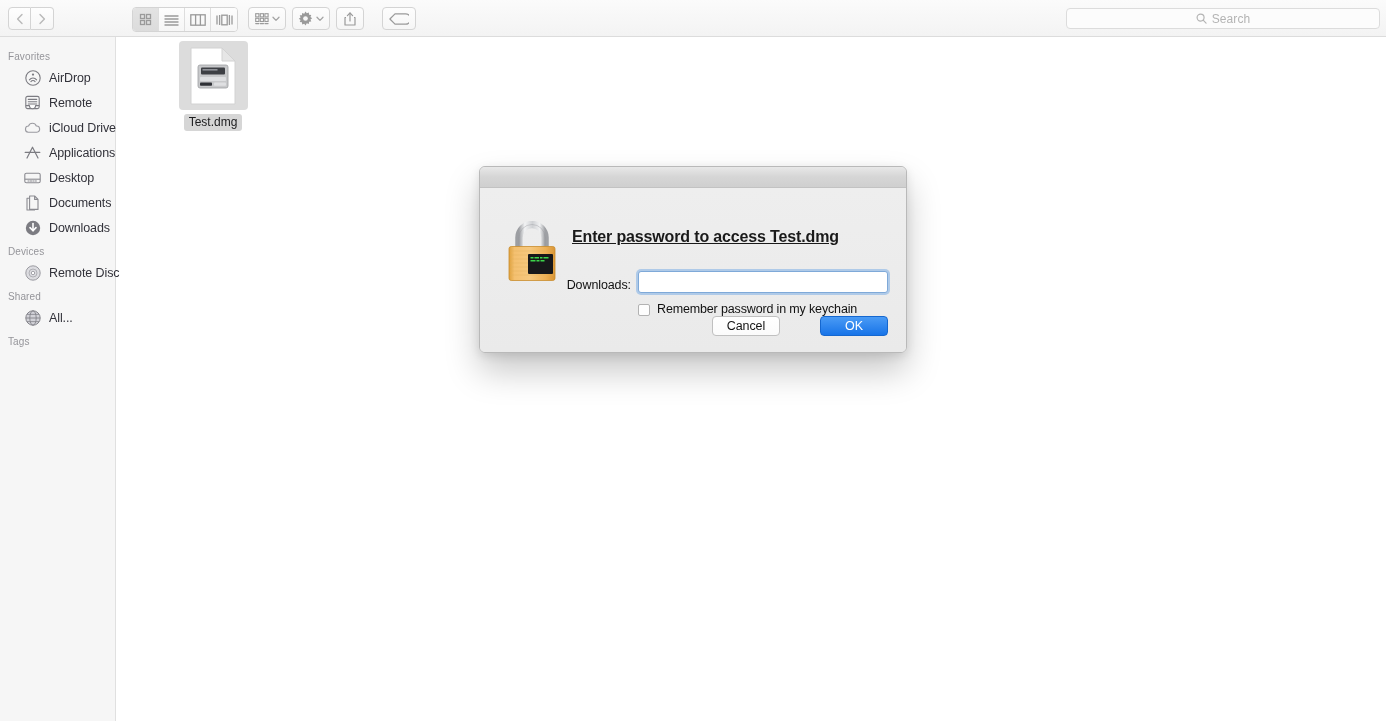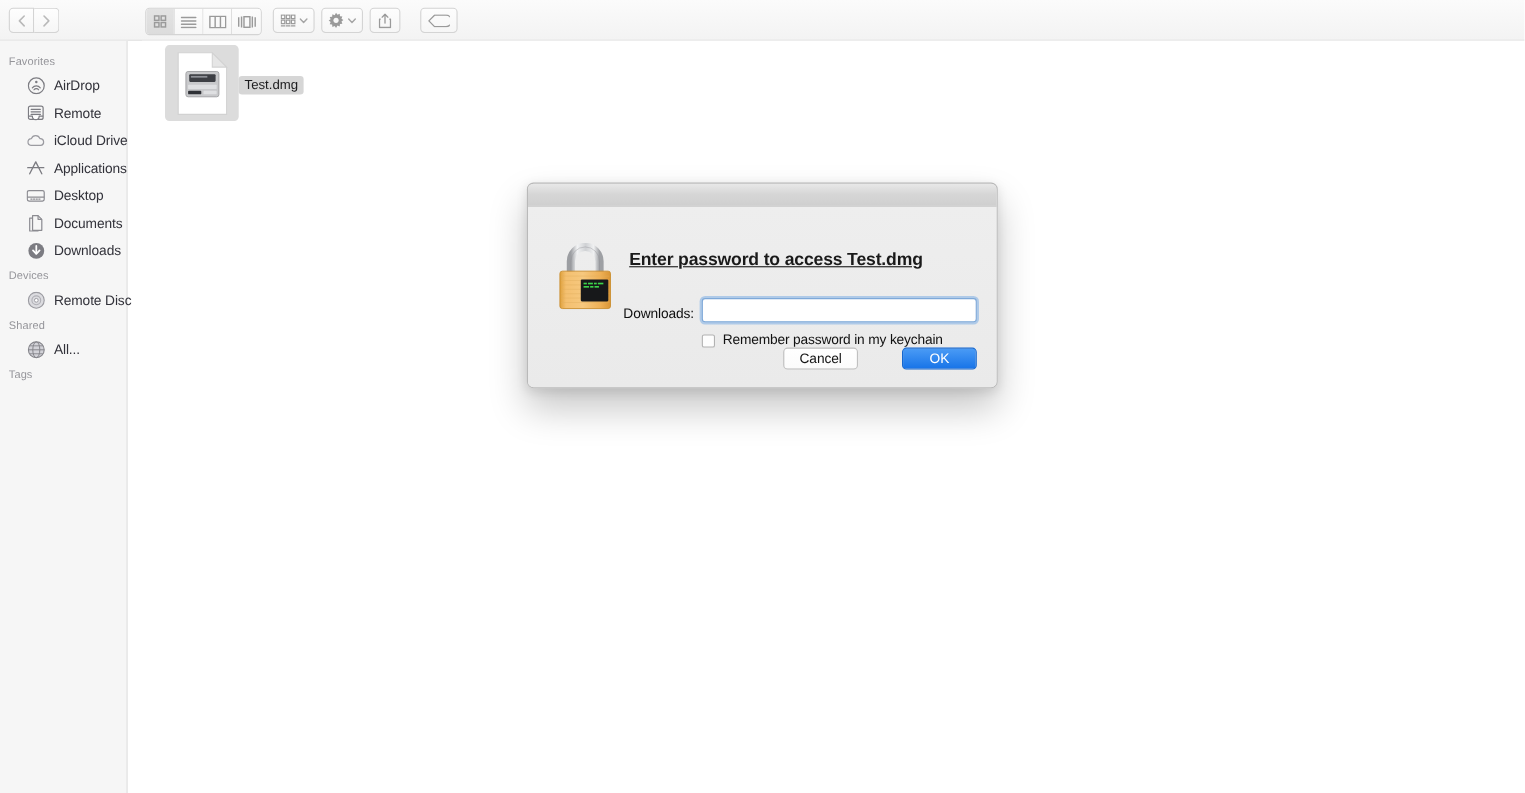--- a/index.html
+++ b/index.html
@@ -121,21 +121,21 @@
   
   .content {
     position: absolute; left: 129px; top: 37px;
     width: 1257px; height: 684px;
     background: #ffffff;
   }
 
   .file-item {
     position: absolute; left: 21px; top: 4px;
     width: 126px;
-    display: flex; flex-direction: row; align-items: center;
+    display: flex; flex-direction: column; align-items: center;
   }
   .file-thumb {
     width: 69px; height: 69px;
     background: #dcdcdc;
     border-radius: 4px;
     display: flex; align-items: center; justify-content: center;
   }
   .file-label {
     margin-top: 4px;
     font-size: 12px;
@@ -358,20 +358,27 @@
         <polyline points="3.4,3.6 6,1 8.6,3.6" fill="none" stroke="#9a9a9a" stroke-width="1.2" stroke-linecap="round" stroke-linejoin="round"></polyline>
       </svg>
     </div>
 
     <div class="tool-btn tb-tags">
       <svg width="20" height="12" viewBox="0 0 20 12">
         <path d="M6 0.8 H16.5 a3 3 0 0 1 0 10.4 H6 L0.9 6 Z" fill="none" stroke="#9a9a9a" stroke-width="1.2" stroke-linejoin="round"></path>
       </svg>
     </div>
 
+    <div class="search-field">
+      <svg width="11" height="11" viewBox="0 0 12 12">
+        <circle cx="5" cy="5" r="3.8" fill="none" stroke="#b4b4b4" stroke-width="1.3"></circle>
+        <line x1="7.8" y1="7.8" x2="11" y2="11" stroke="#b4b4b4" stroke-width="1.3" stroke-linecap="round"></line>
+      </svg>
+      <span class="search-ph">Search</span>
+    </div>
   </div>
 
   <div class="sidebar">
 
     <div class="sb-header">Favorites</div>
 
     <div class="sb-item">
       <span class="sb-ico">
         <svg width="16" height="16" viewBox="0 0 16 16">
           <circle cx="8" cy="8" r="7.2" fill="none" stroke="#7c7c82" stroke-width="1.1"></circle>

